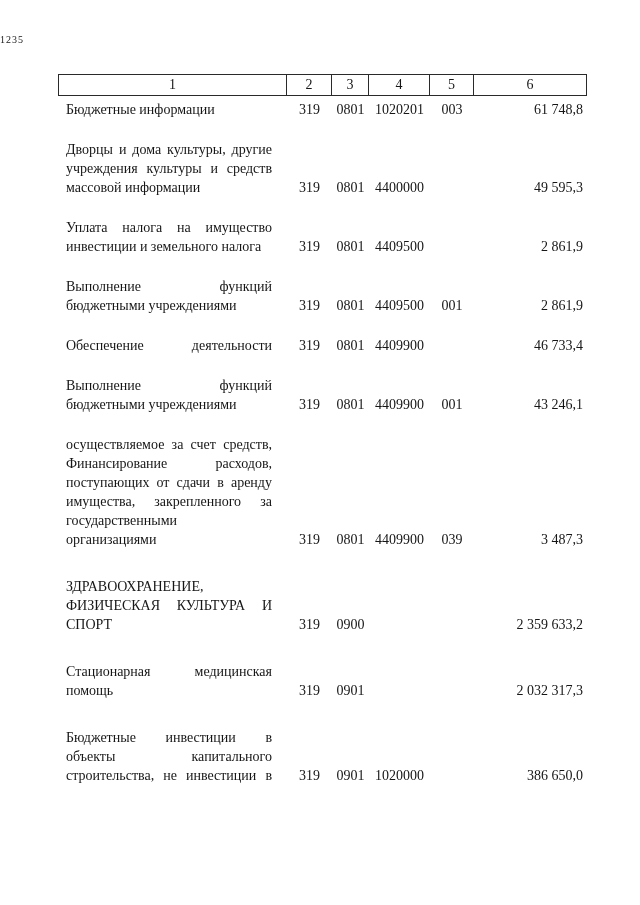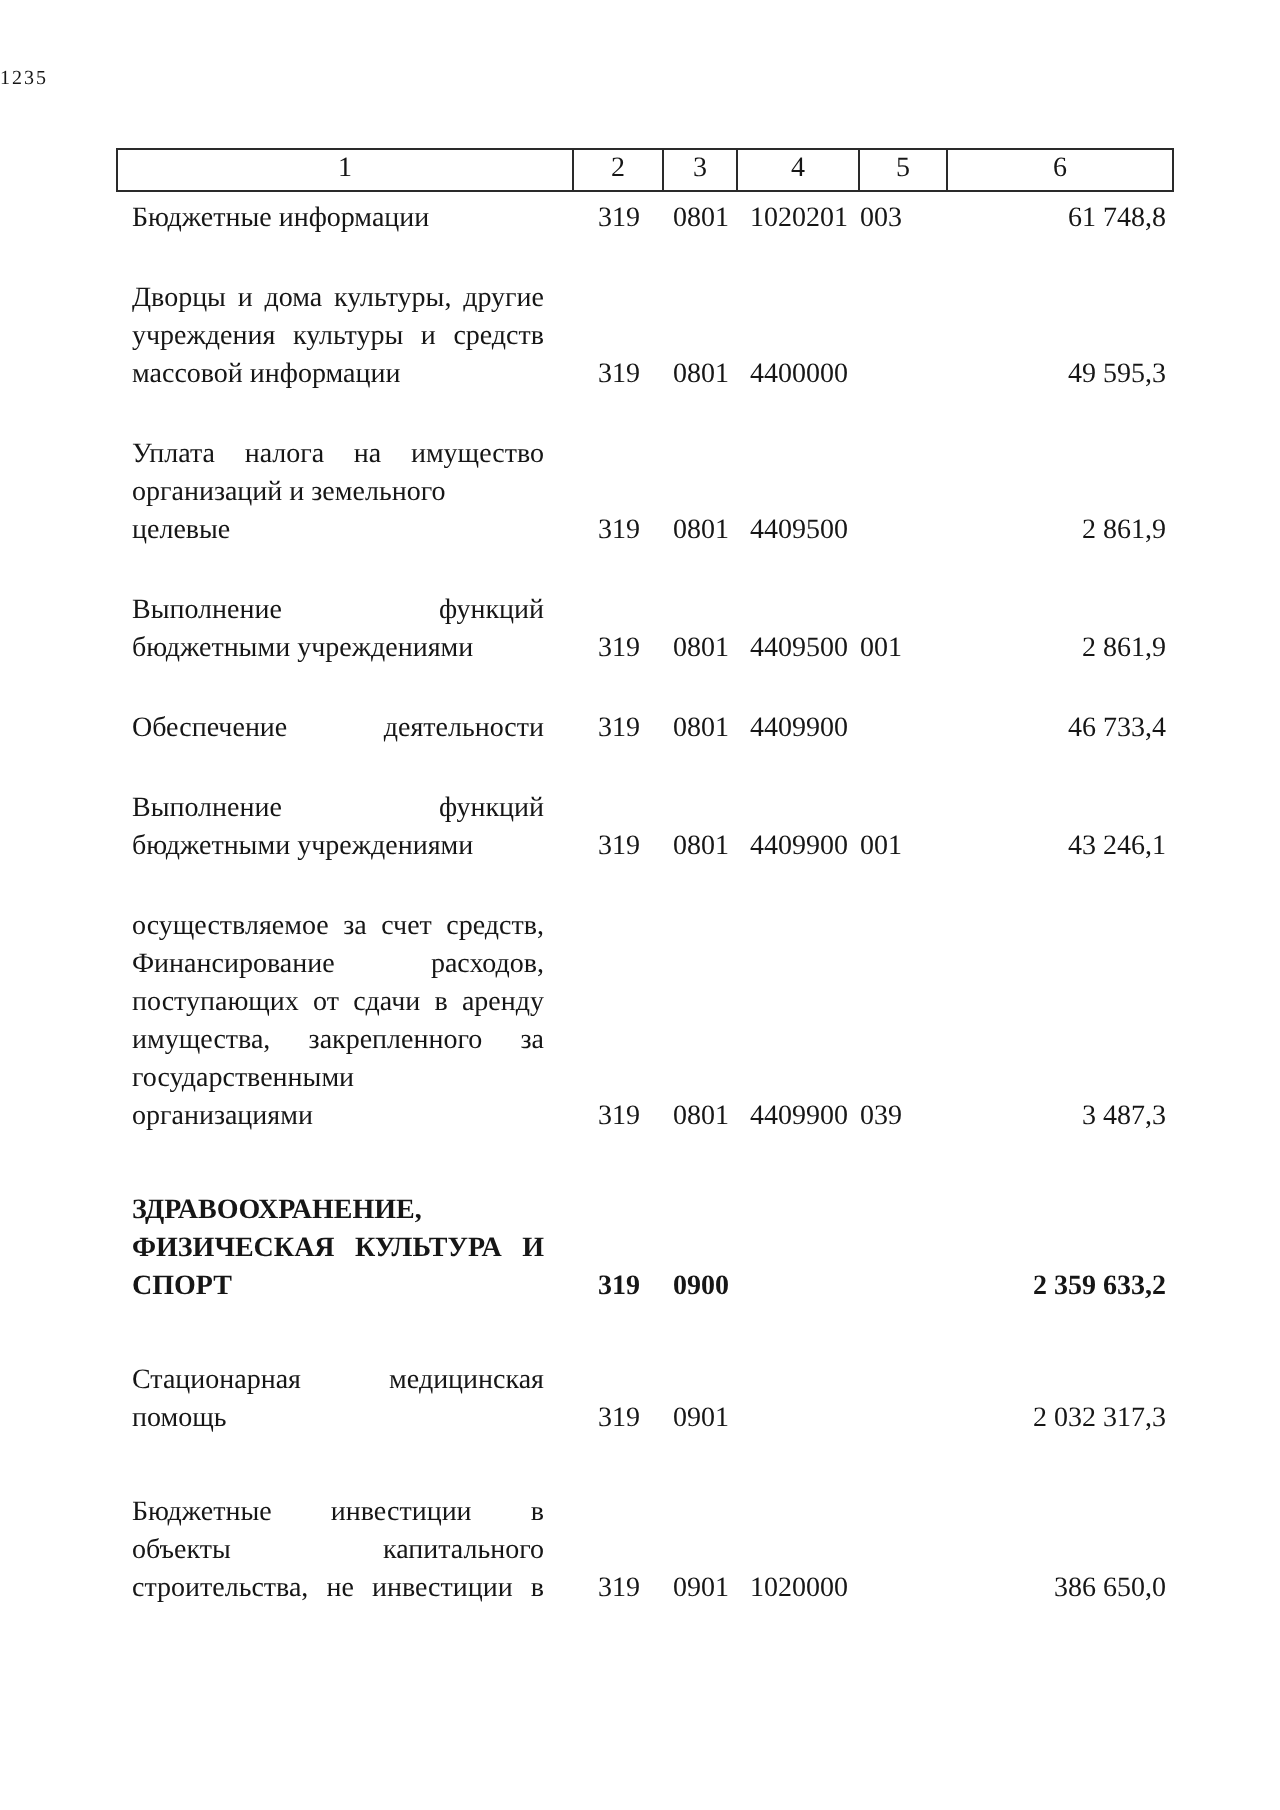--- a/index.html
+++ b/index.html
@@ -51,25 +51,25 @@
     margin-top: 21px;
     line-height: 19px;
   }
   .row.first { margin-top: 4px; }
   .row.big { margin-top: 28px; }
   .c { box-sizing: border-box; }
   .c1 { width: 229px; padding-left: 8px; padding-right: 15px; }
   .c2 { width: 45px; text-align: center; }
   .c3 { width: 37px; text-align: center; }
   .c4 { width: 61px; text-align: center; }
-  .c5 { width: 44px; text-align: left; }
+  .c5 { width: 44px; text-align: center; }
   .c6 { width: 113px; text-align: right; padding-right: 4px; }
   .tline { text-align: justify; text-align-last: justify; }
   .tline.tlast { text-align: left; text-align-last: left; }
-  .bold { font-weight: bold; }
+  .bold { font-weight: normal; }
 </style>
 </head>
 <body>
 
 <div class="page-number">1235</div>
 
 <div class="doc-table">
 
   <div class="thead">
     <div class="hcell first w1">1</div>
@@ -100,21 +100,21 @@
     <div class="c c2">319</div>
     <div class="c c3">0801</div>
     <div class="c c4">4400000</div>
     <div class="c c5"></div>
     <div class="c c6">49 595,3</div>
   </div>
 
   <div class="row">
     <div class="c c1">
         <div class="tline">Уплата налога на имущество</div>
-        <div class="tline tlast">организаций и земельного целевые</div>
+        <div class="tline tlast">инвестиции и земельного налога</div>
       </div>
     <div class="c c2">319</div>
     <div class="c c3">0801</div>
     <div class="c c4">4409500</div>
     <div class="c c5"></div>
     <div class="c c6">2 861,9</div>
   </div>
 
   <div class="row">
     <div class="c c1">

